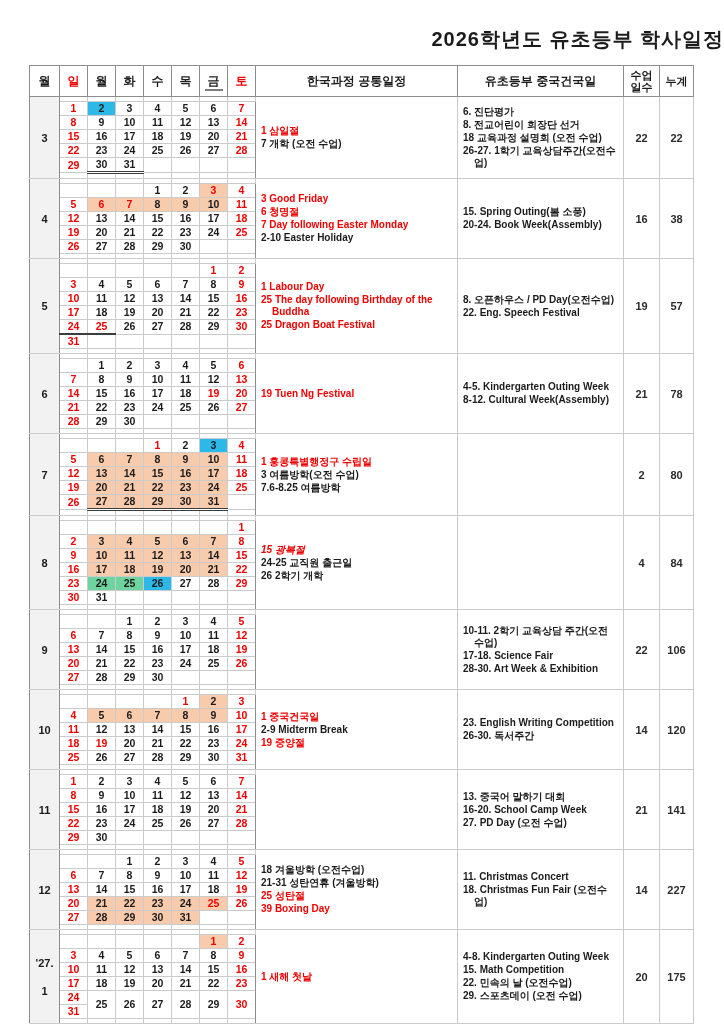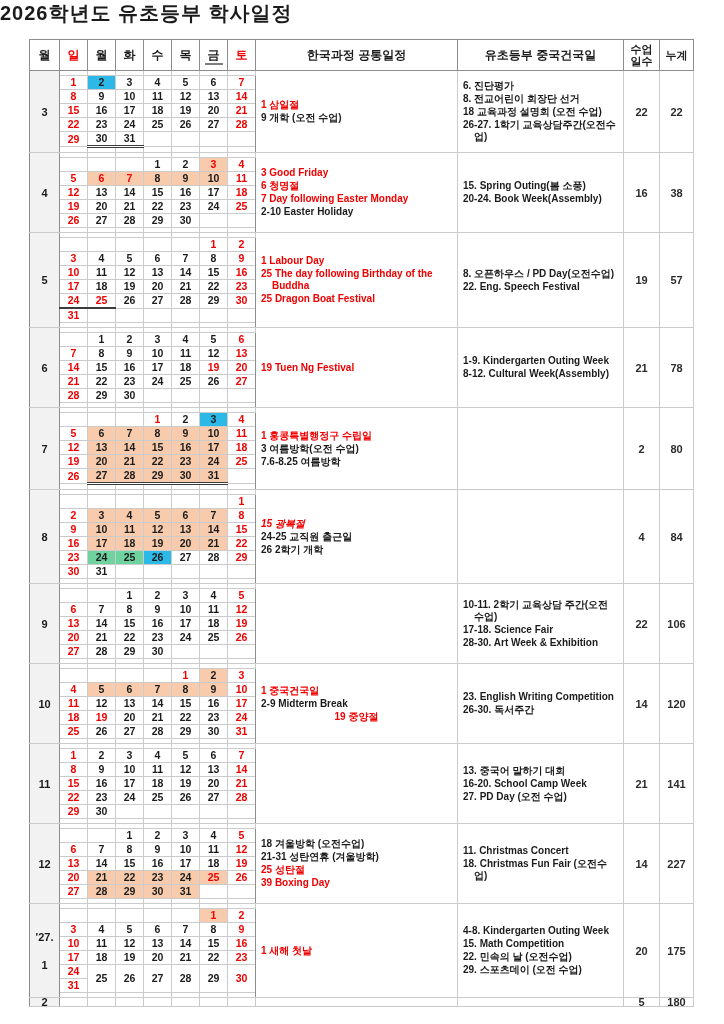--- a/index.html
+++ b/index.html
@@ -1,21 +1,21 @@
 <!DOCTYPE html>
 <html><head>
 <meta charset="utf-8">
 <style>
   html,body{margin:0;padding:0;}
   body{
     width:724px;height:1024px;background:#ffffff;overflow:hidden;
     font-family:"Liberation Sans","DejaVu Sans",sans-serif;
     font-weight:bold;color:#1b1b1b;
   }
-  .title{text-align:left;font-size:20px;letter-spacing:1px;}
+  .title{text-align:right;font-size:20px;padding-top:26px;letter-spacing:1px;}
   table{border-collapse:collapse;table-layout:fixed;margin:12px 0 0 29px;border:1px solid #8d8d8d;}
   th,td{padding:0;overflow:hidden;}
   thead th{height:30px;font-size:12px;font-weight:bold;border:1px solid #8d8d8d;background:#fff;vertical-align:middle;text-align:center;}
   thead th.sh{font-size:11px;white-space:pre-line;line-height:12px;}
   .redtxt{color:#f00000;}
   .ul-head{border-bottom:2px solid #7d7d7d;padding:0 3px 1px 3px;}
   tbody td{border:1px solid #cbcbcb;}
   tr.mtop > td{border-top:1px solid #8d8d8d;}
   .mcell{background:#f2f2f2;border-left:1px solid #8d8d8d;border-right:1px solid #8d8d8d;
          font-size:11px;text-align:center;vertical-align:middle;}
@@ -70,21 +70,21 @@
         <td class="mcell" rowspan="7">3</td>
         <td class="day"></td>
         <td class="day"></td>
         <td class="day"></td>
         <td class="day"></td>
         <td class="day"></td>
         <td class="day"></td>
         <td class="day"></td>
         <td class="evt" rowspan="7">
           <div class="evline" style="color: rgb(240, 0, 0);">1 삼일절</div>
-          <div class="evline">9 개학 (오전 수업)</div>
+          <div class="evline">7 개학 (오전 수업)</div>
         </td>
         <td class="evt" rowspan="7">
           <div class="evline">6. 진단평가</div>
           <div class="evline">8. 전교어린이 회장단 선거</div>
           <div class="evline">18 교육과정 설명회 (오전 수업)</div>
           <div class="evline">26-27. 1학기 교육상담주간(오전수업)</div>
         </td>
         <td class="num" rowspan="7">22</td>
         <td class="num" rowspan="7">22</td>
       </tr>
@@ -308,21 +308,21 @@
         <td class="day"></td>
         <td class="day"></td>
         <td class="day"></td>
         <td class="day"></td>
         <td class="day"></td>
         <td class="day"></td>
         <td class="evt" rowspan="7">
           <div class="evline" style="color: rgb(240, 0, 0);">19 Tuen Ng Festival</div>
         </td>
         <td class="evt" rowspan="7">
-          <div class="evline">1-9. Kindergarten Outing Week</div>
+          <div class="evline">4-5. Kindergarten Outing Week</div>
           <div class="evline">8-12. Cultural Week(Assembly)</div>
         </td>
         <td class="num" rowspan="7">21</td>
         <td class="num" rowspan="7">78</td>
       </tr>
       <tr class="wk">
         <td class="day"></td>
         <td class="day">1</td>
         <td class="day">2</td>
         <td class="day">3</td>
@@ -605,21 +605,21 @@
         <td class="day"></td>
         <td class="day"></td>
         <td class="day"></td>
         <td class="day"></td>
         <td class="day"></td>
         <td class="day"></td>
         <td class="day"></td>
         <td class="evt" rowspan="7">
           <div class="evline" style="color: rgb(240, 0, 0);">1 중국건국일</div>
           <div class="evline">2-9 Midterm Break</div>
-          <div class="evline" style="color: rgb(240, 0, 0); text-align: center;">19 중양절</div>
+          <div class="evline" style="color: rgb(240, 0, 0);">19 중양절</div>
         </td>
         <td class="evt" rowspan="7">
           <div class="evline">23. English Writing Competition</div>
           <div class="evline">26-30. 독서주간</div>
         </td>
         <td class="num" rowspan="7">14</td>
         <td class="num" rowspan="7">120</td>
       </tr>
       <tr class="wk">
         <td class="day"></td>

